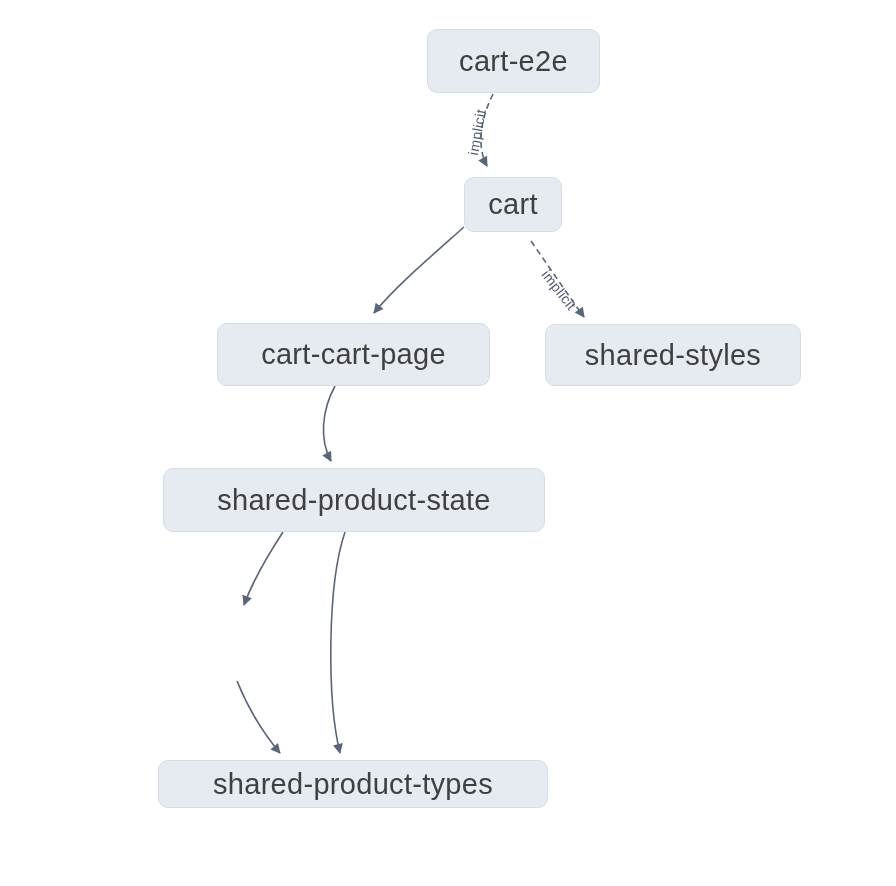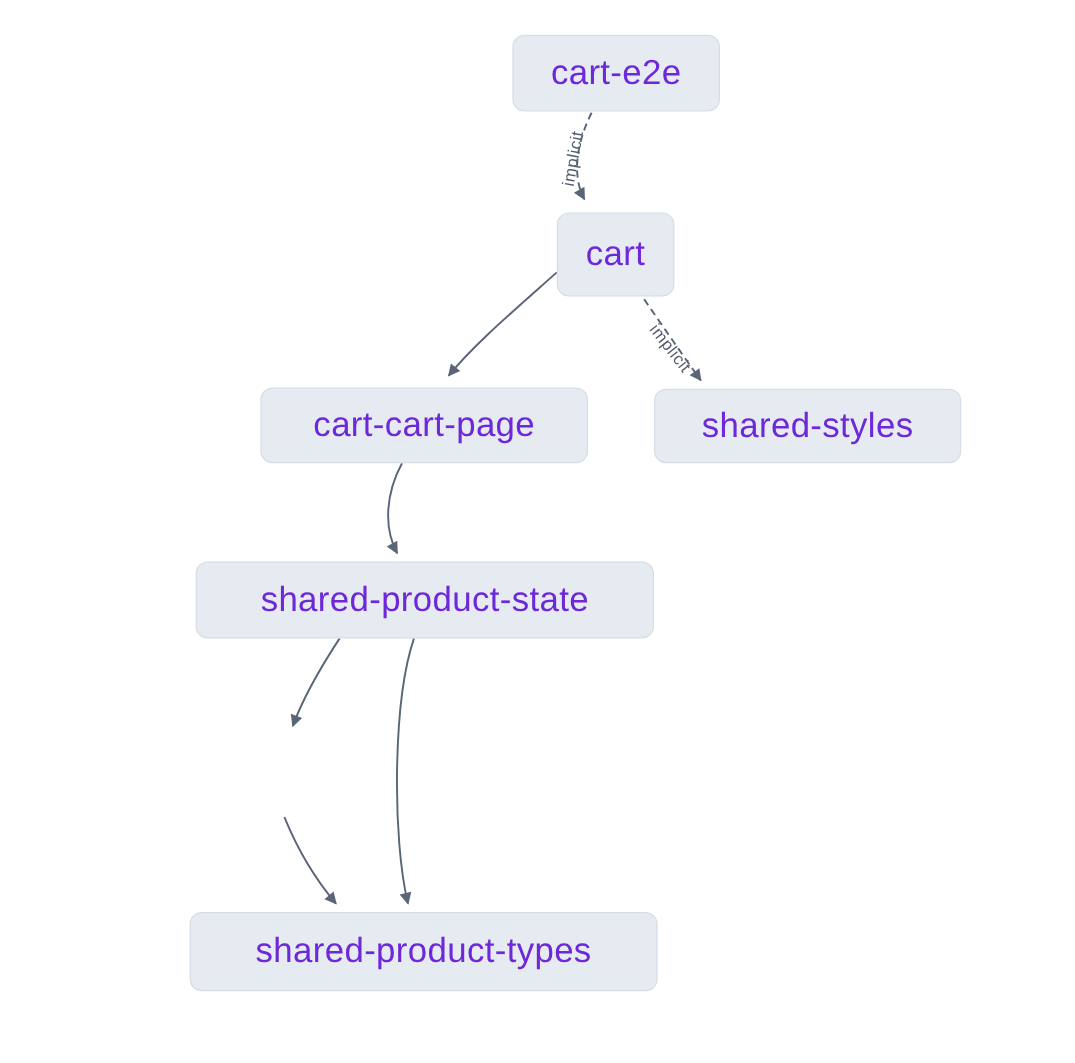--- a/index.html
+++ b/index.html
@@ -27,21 +27,21 @@
   }
   .node {
     position:absolute;
     display:flex; align-items:center; justify-content:center;
     background:#e6eaf1;
     border:1px solid #d6dde7;
     border-radius:10px;
     box-sizing:border-box;
     font-size:29px;
     letter-spacing:0.3px;
-    color:#6d28d9;
+    color:#404040;
     cursor:pointer;
     white-space:nowrap;
   }
 </style>
 </head>
 <body>
 
 <div class="canvas">
 
   <svg class="edges-layer" width="896" height="886" viewBox="0 0 896 886" xmlns="http://www.w3.org/2000/svg">
@@ -65,34 +65,34 @@
 
     <path class="edge" d="M 345,532 C 327,585 327,700 340,753" marker-end="url(#arrow)"></path>
 
     <path class="edge" d="M 237,681 C 248,708 263,733 280,753" marker-end="url(#arrow)"></path>
   </svg>
 
   <div class="node" style="left:427px; top:29px;  width:173px; height:64px;">
     <span>cart-e2e</span>
   </div>
 
-  <div class="node" style="left:464px; top:177px; width:98px;  height:70px;">
+  <div class="node" style="left:464px; top:177px; width:98px;  height:55px;">
     <span>cart</span>
   </div>
 
   <div class="node" style="left:217px; top:323px; width:273px; height:63px;justify-content:center;">
     <span>cart-cart-page</span>
   </div>
 
   <div class="node" style="left:545px; top:324px; width:256px; height:62px;">
     <span>shared-styles</span>
   </div>
 
   <div class="node" style="left:163px; top:468px; width:382px; height:64px;">
     <span>shared-product-state</span>
   </div>
 
 
-  <div class="node" style="left:158px; top:760px; width:390px; height:66px;">
+  <div class="node" style="left:158px; top:760px; width:390px; height:48px;">
     <span>shared-product-types</span>
   </div>
 
 </div>
 
 </body></html>

